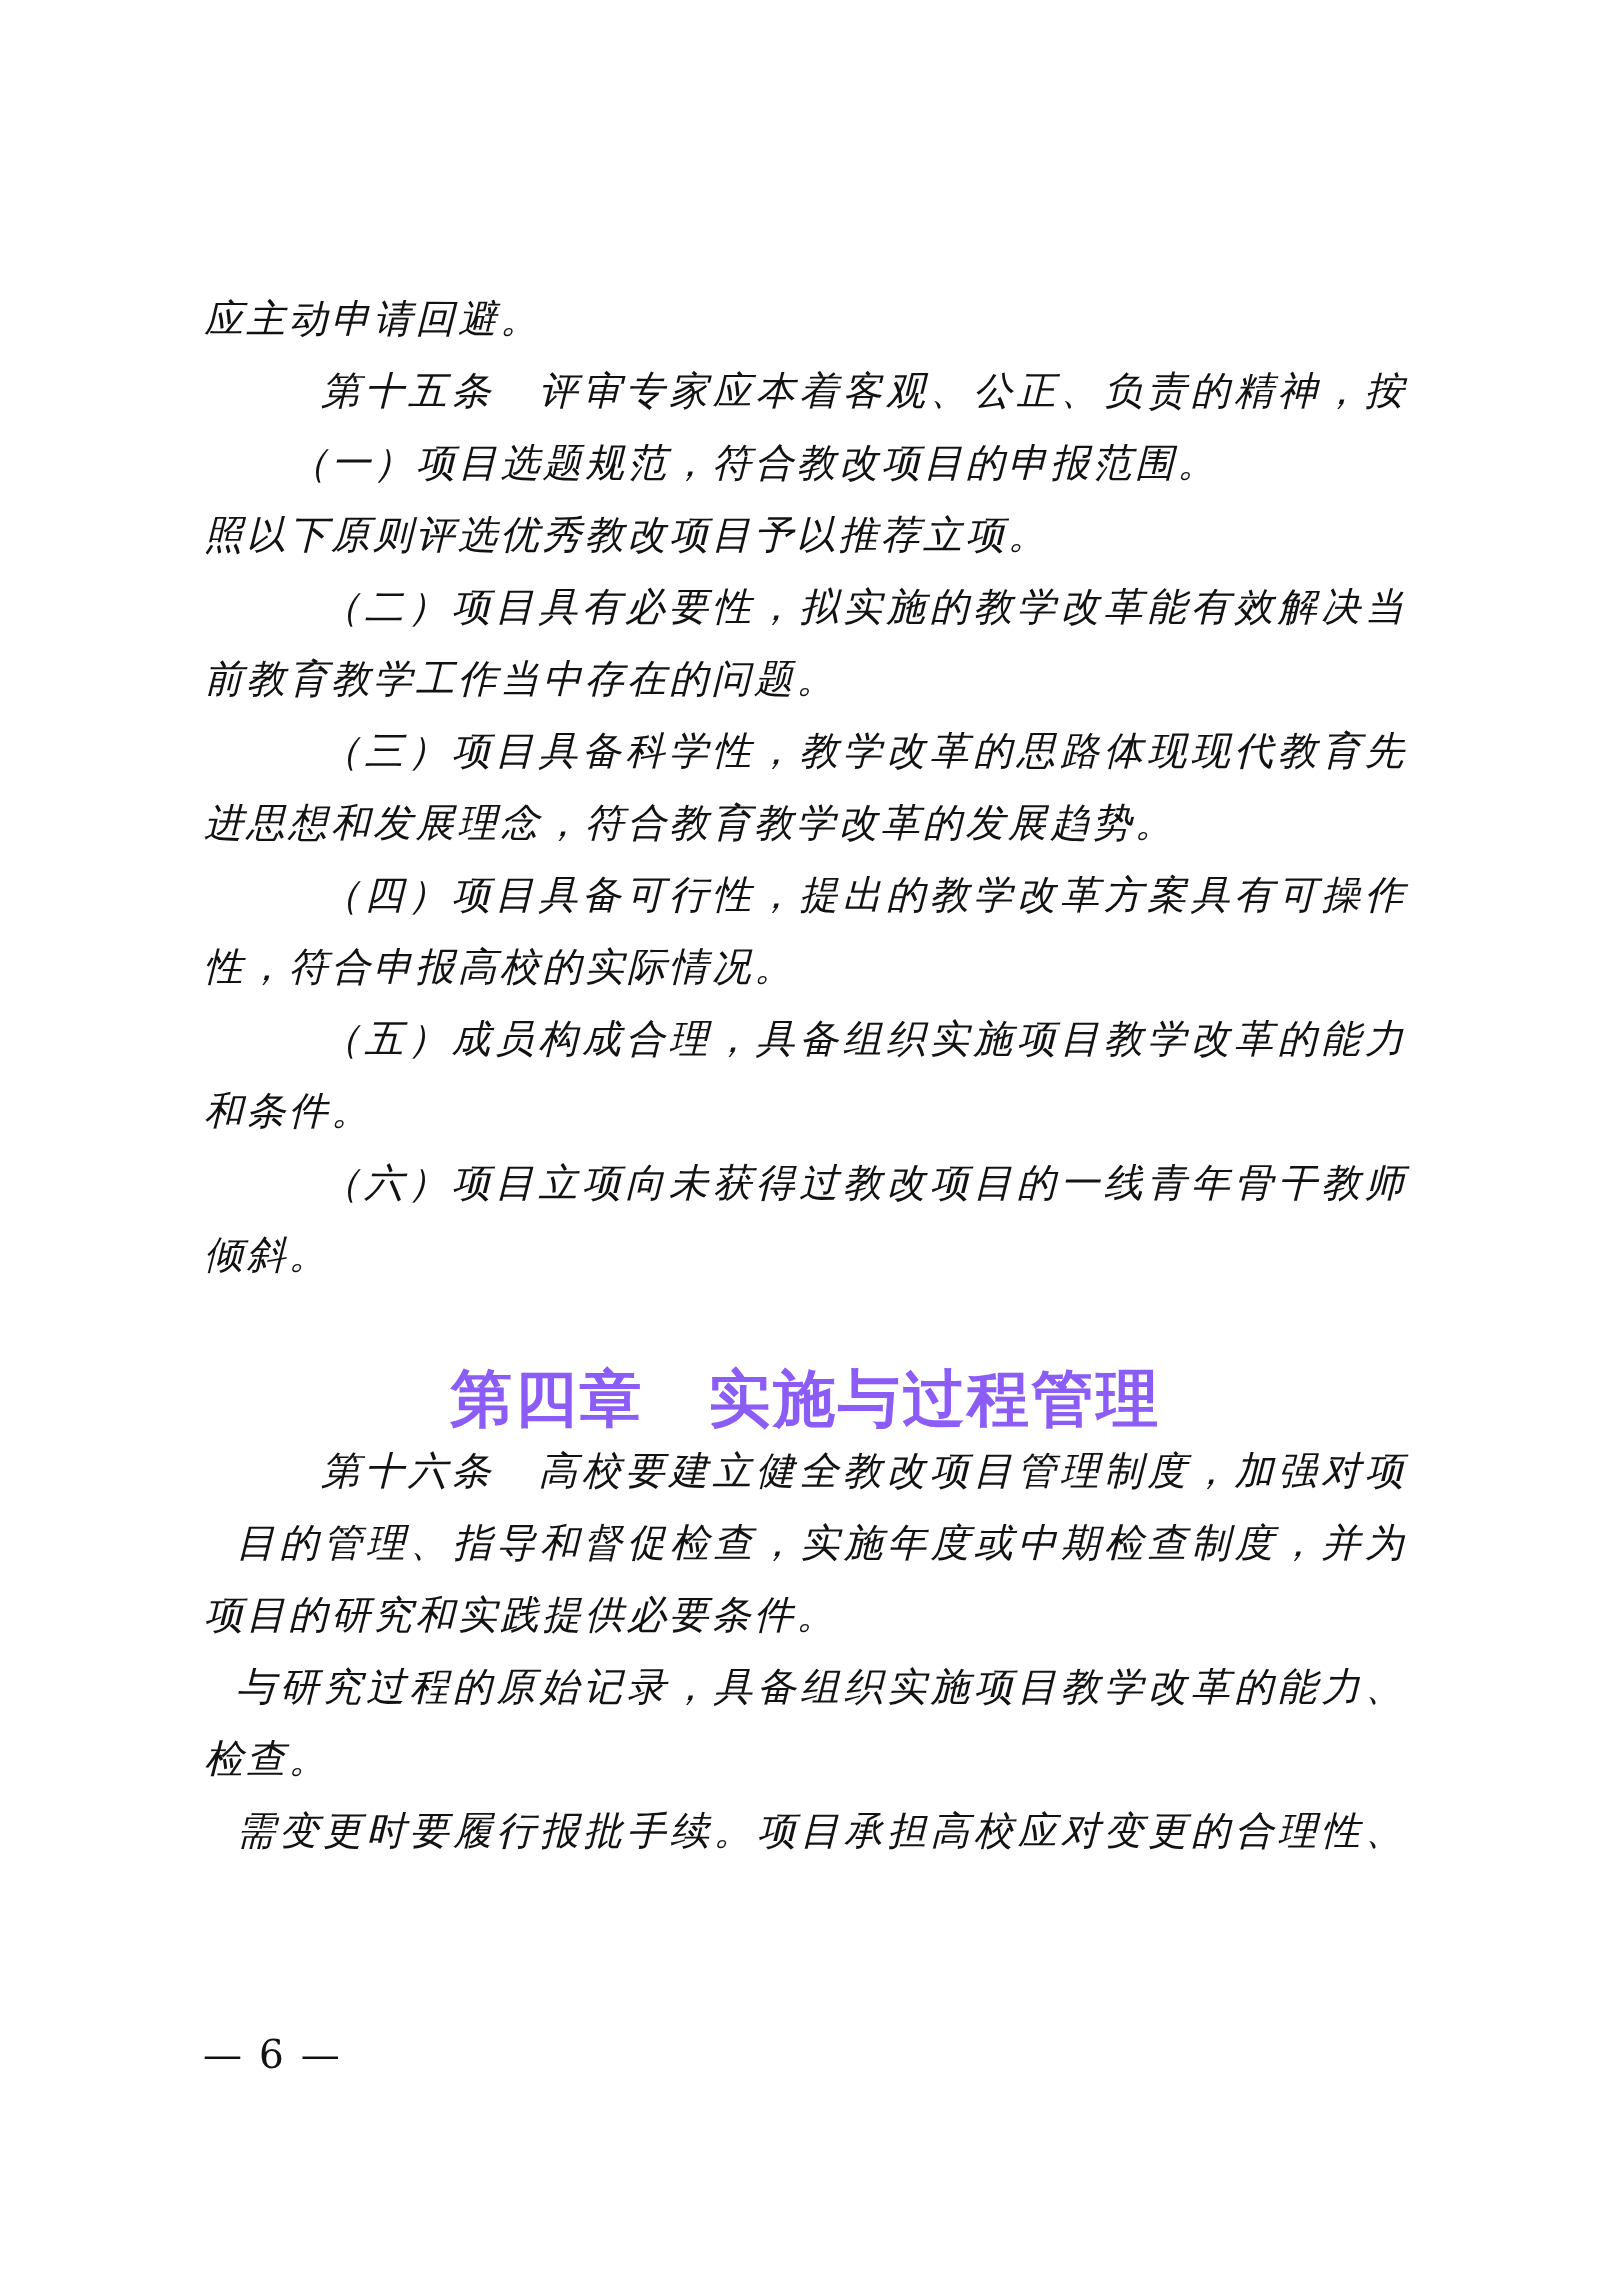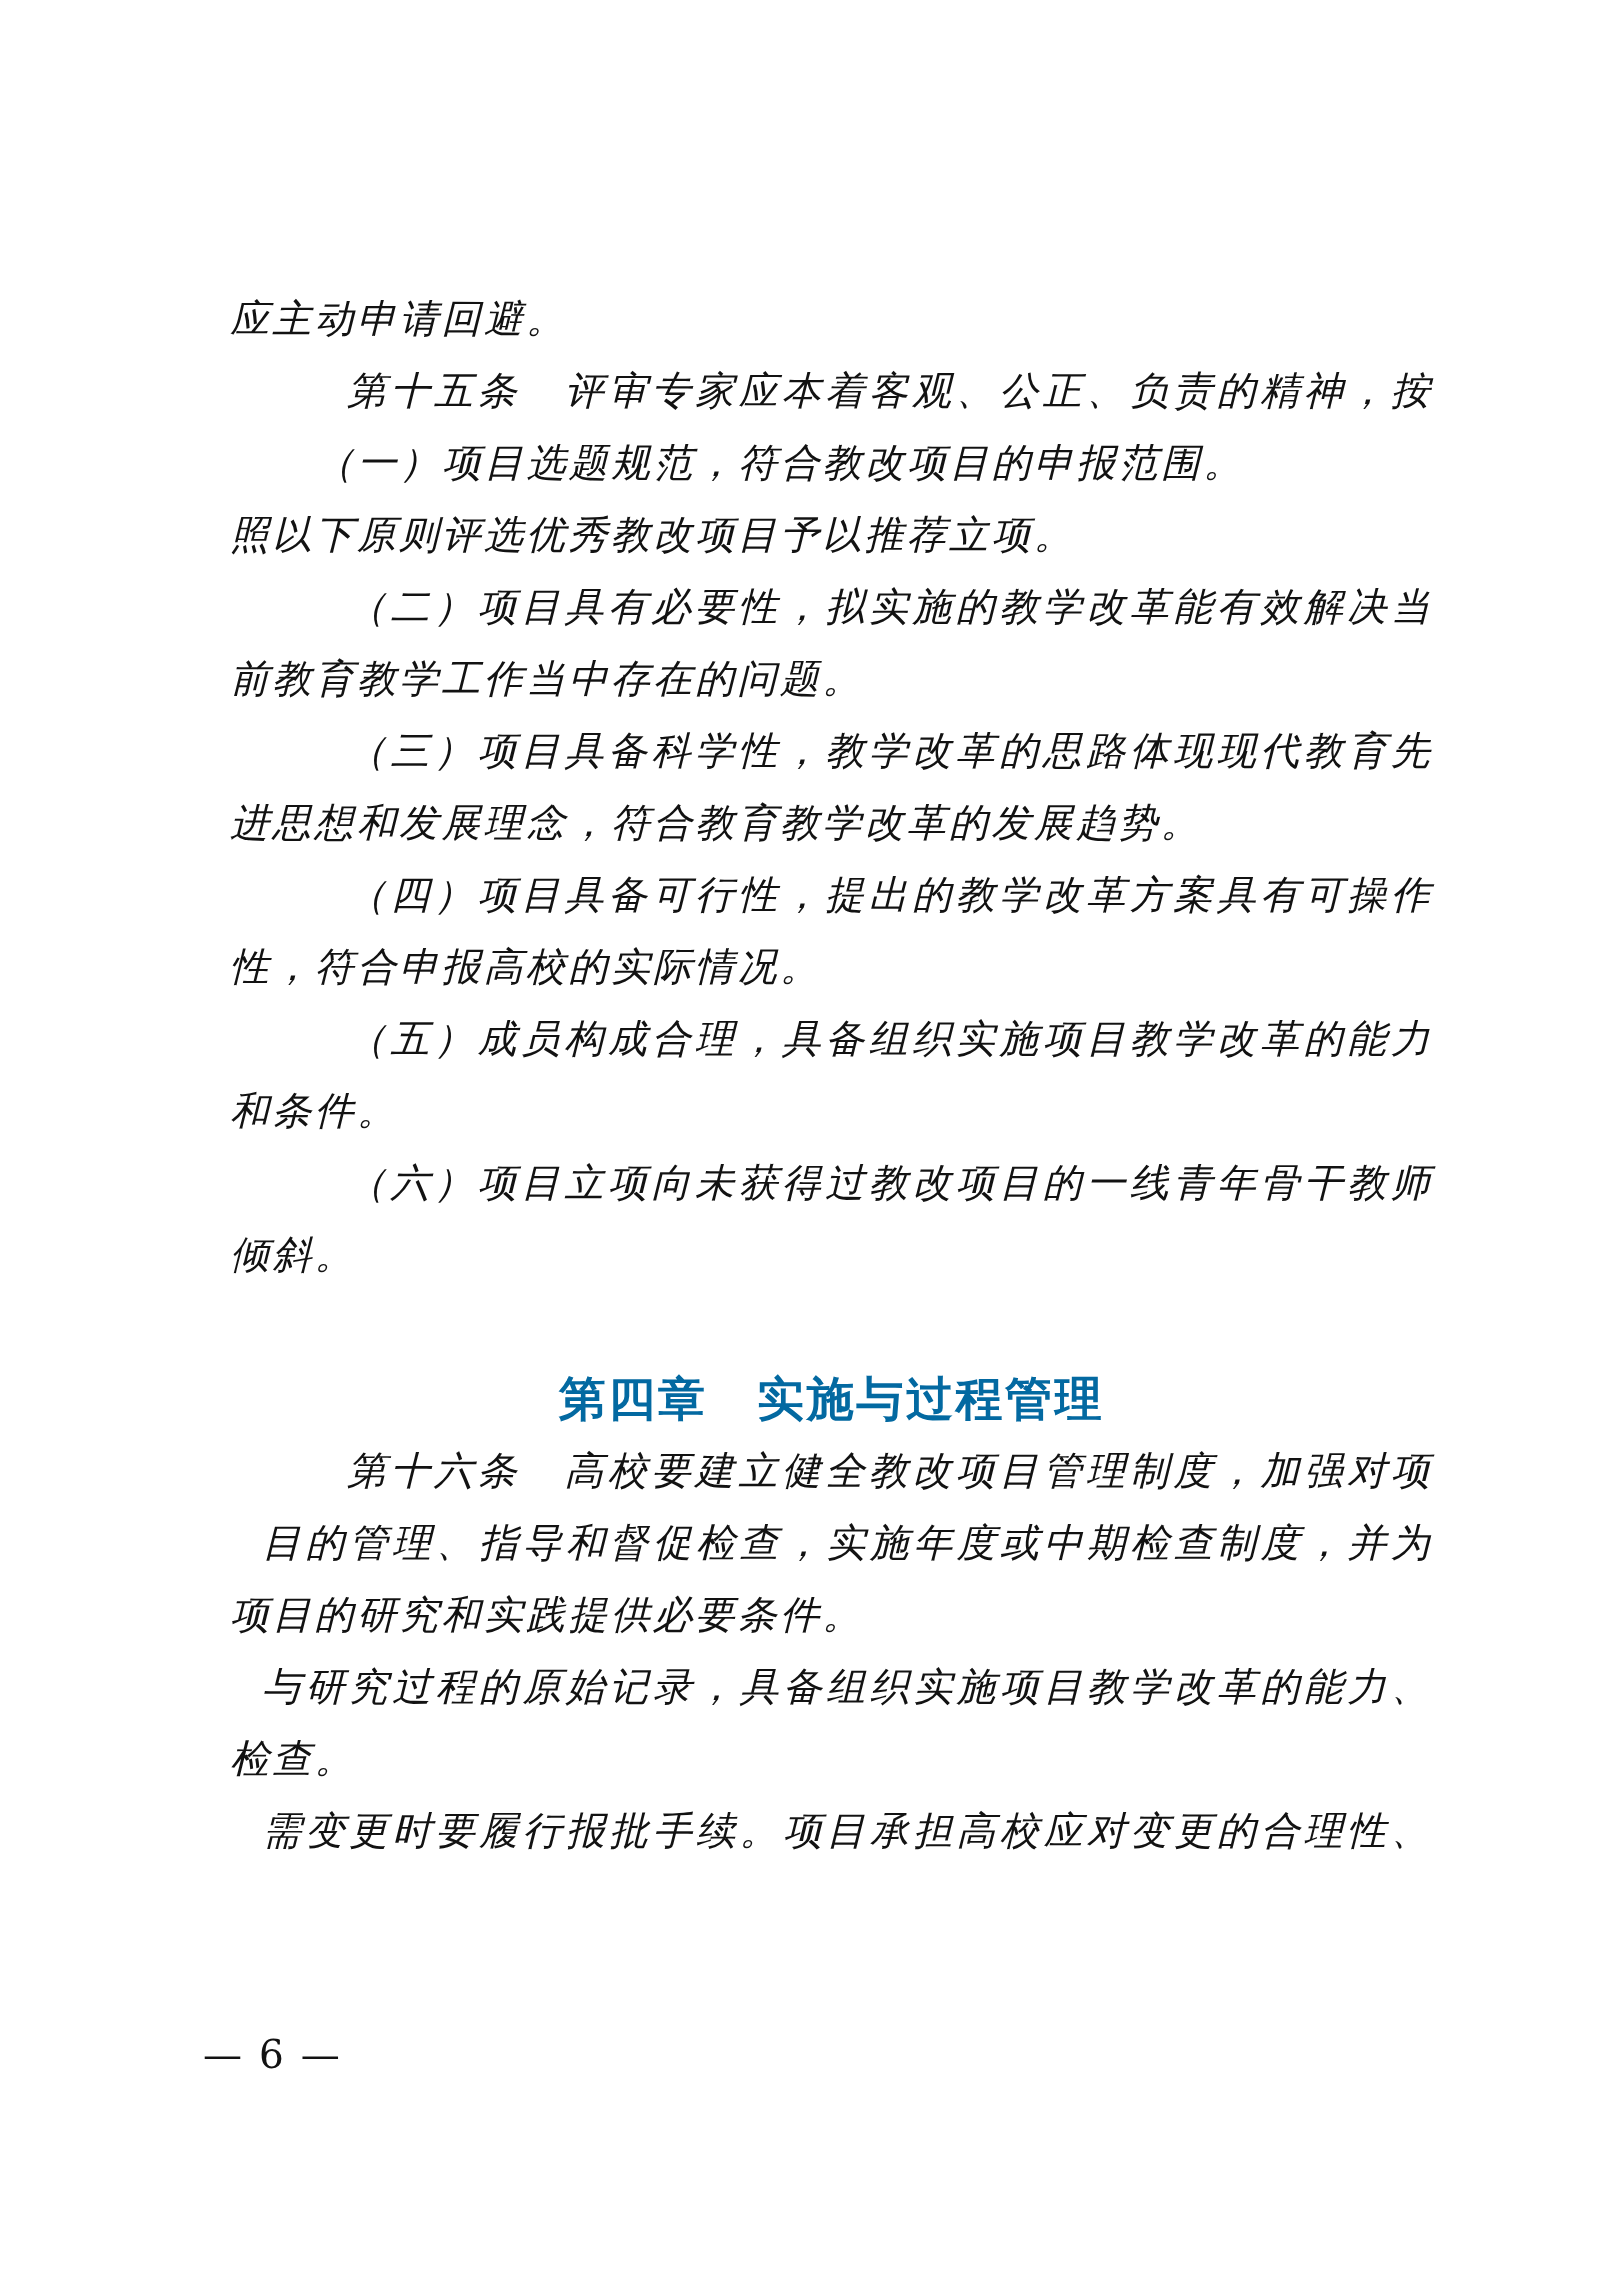--- a/index.html
+++ b/index.html
@@ -17,21 +17,21 @@
   }
   .page {
     position: absolute;
     top: 0; left: 0;
     width: 1623px;
     height: 2295px;
     background: #ffffff;
   }
   .text-block {
     position: absolute;
-    left: 230px;
+    left: 204px;
     top: 283px;
     width: 1203px;
   }
   .line {
     height: 72px;
     line-height: 72px;
     font-size: 39px;
     letter-spacing: 3.3px;
     font-style: italic;      
     white-space: normal;
@@ -44,27 +44,27 @@
     text-align: justify;
     text-align-last: justify; 
     margin-left: 32px;
   }
   .blank-line {
     height: 72px;
   }
   .chapter-heading {
     height: 72px;
     line-height: 72px;
-    font-size: 47px;
+    font-size: 62px;
     font-weight: 700;
     font-style: normal;
     letter-spacing: 2.6px;
     text-align: center;
     font-family: "DejaVu Sans", "Liberation Sans", sans-serif;
-    color: #0369a1;
+    color: #8b5cf6;
   }
   .page-footer {
     position: absolute;
     left: 203px;
     top: 2019px;
     height: 72px;
     line-height: 72px;
     font-size: 39px;
     font-style: normal;
     color: #121212;

